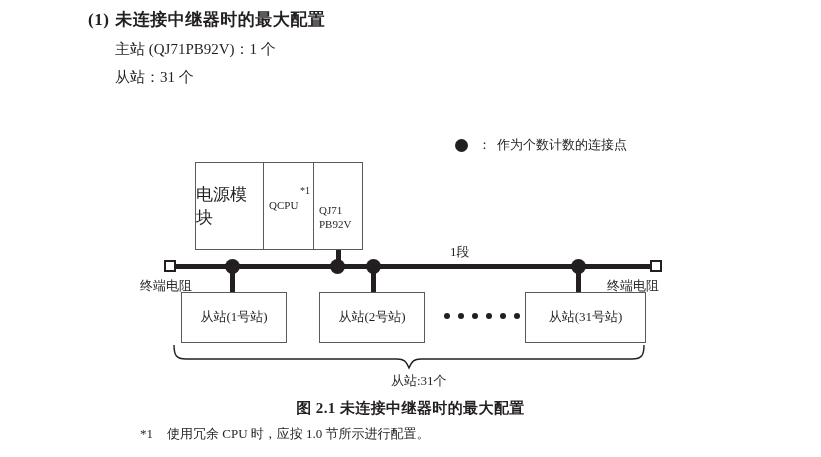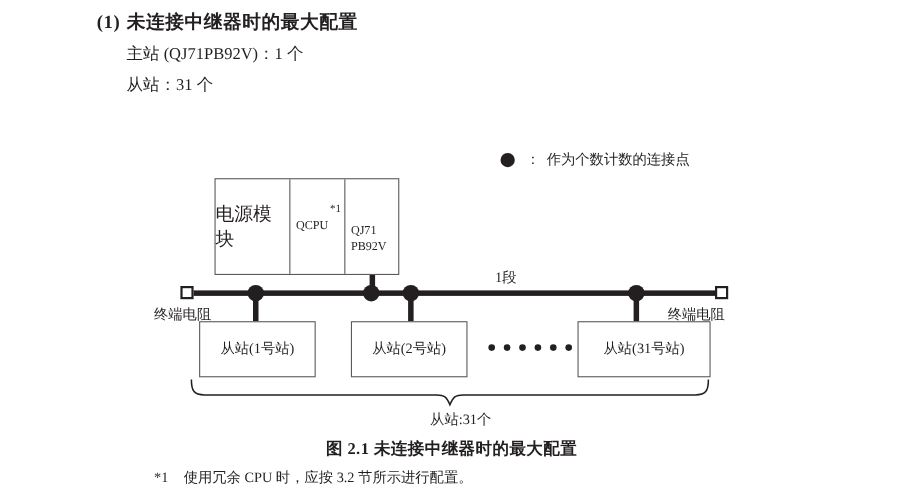--- a/index.html
+++ b/index.html
@@ -349,16 +349,16 @@
 
     <svg class="brace" viewBox="0 0 474 26" preserveAspectRatio="none">
       <path d="M2,1 C2,11 4,15 14,15 L225,15 C232,15 234,17 237,24 C240,17 242,15 249,15 L460,15 C470,15 472,11 472,1" fill="none" stroke="#231f20" stroke-width="1.4"></path>
     </svg>
     <div class="lbl-brace">从站:31个</div>
   </div>
 
   <div id="caption">图 2.1  未连接中继器时的最大配置</div>
 
   <div id="footnote">
-    <span class="fn-mark">*1</span><span>使用冗余 CPU 时，应按 3.2 节所示进行配置。</span>
+    <span class="fn-mark">*1</span><span>使用冗余 CPU 时，应按 1.0 节所示进行配置。</span>
   </div>
 
 </div>
 
 </body></html>

